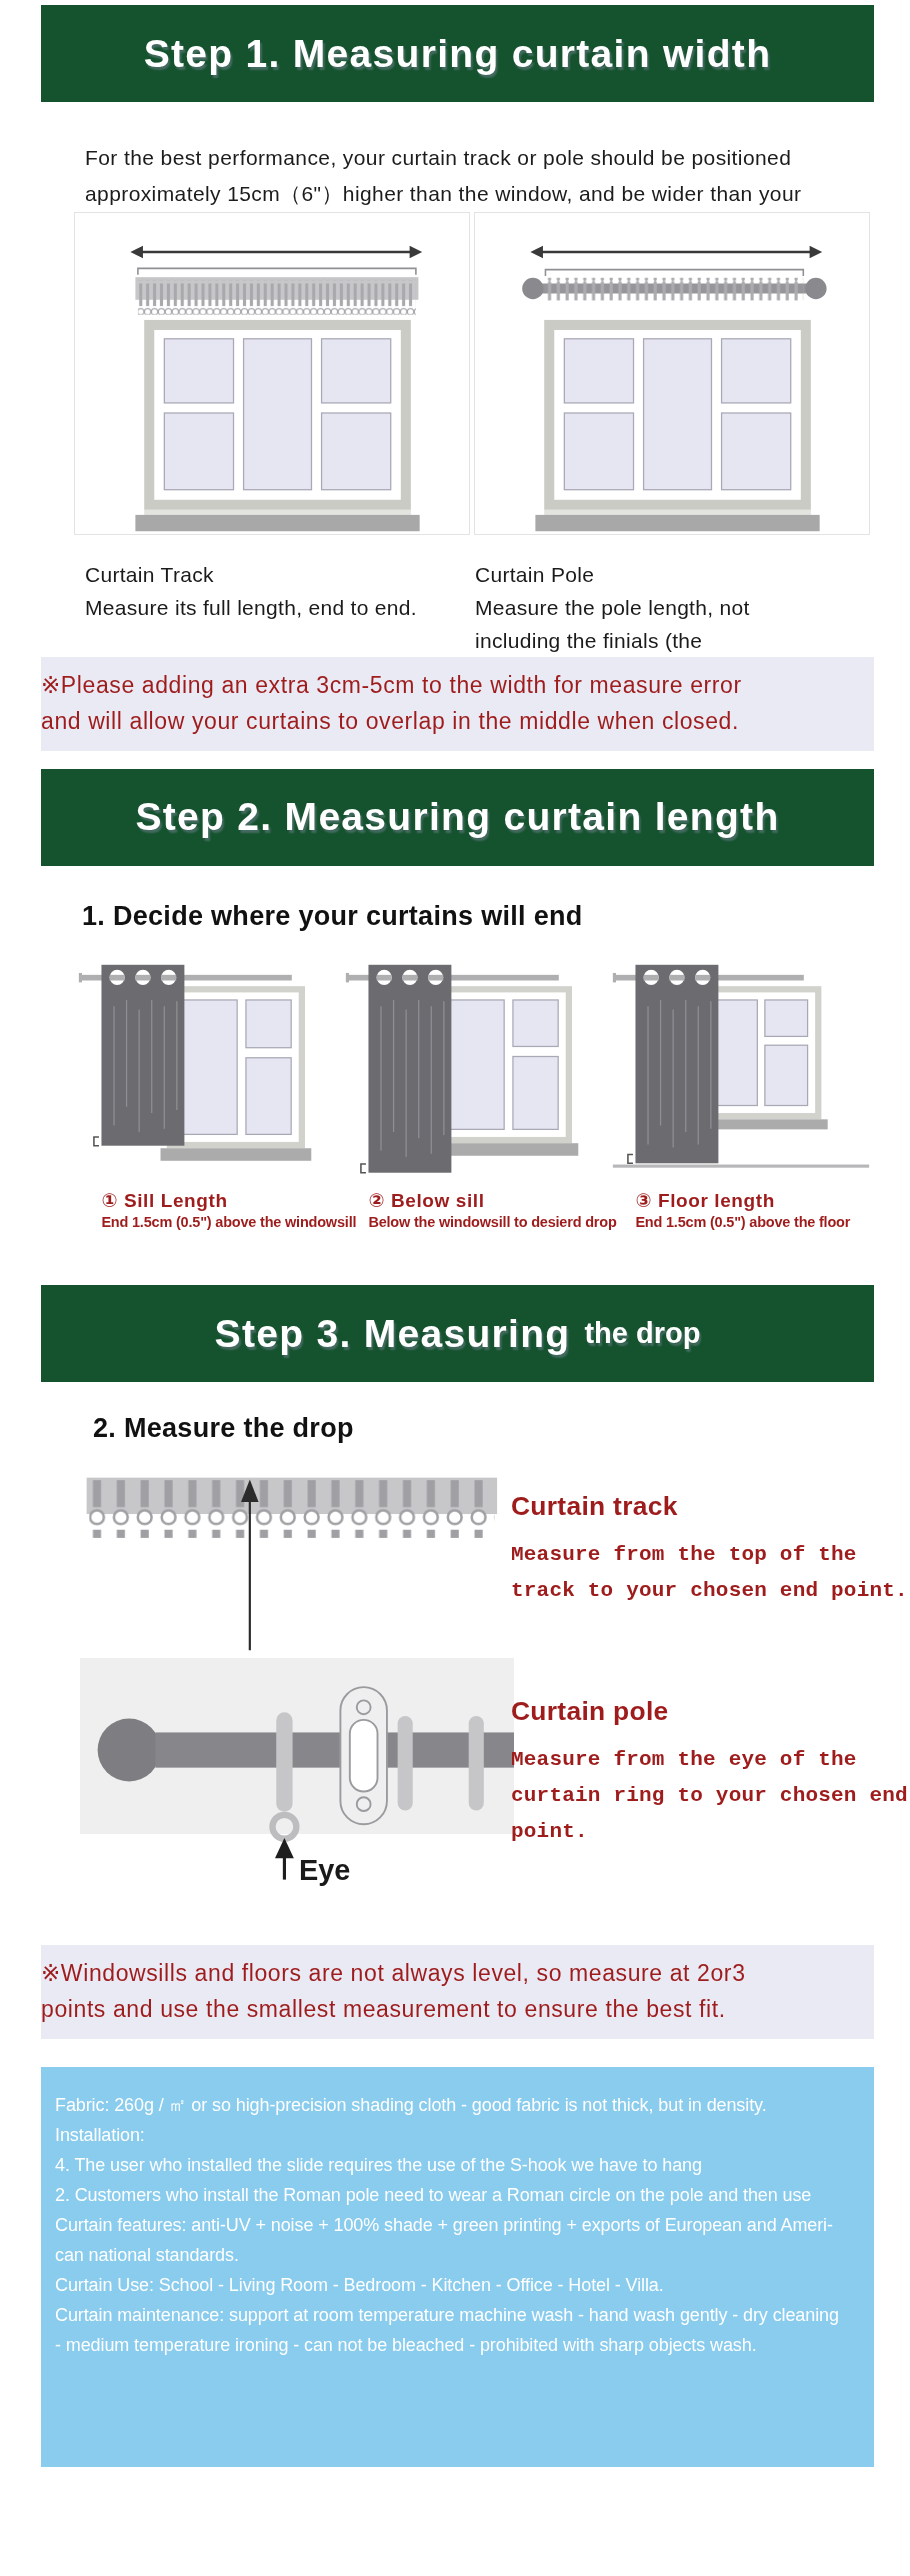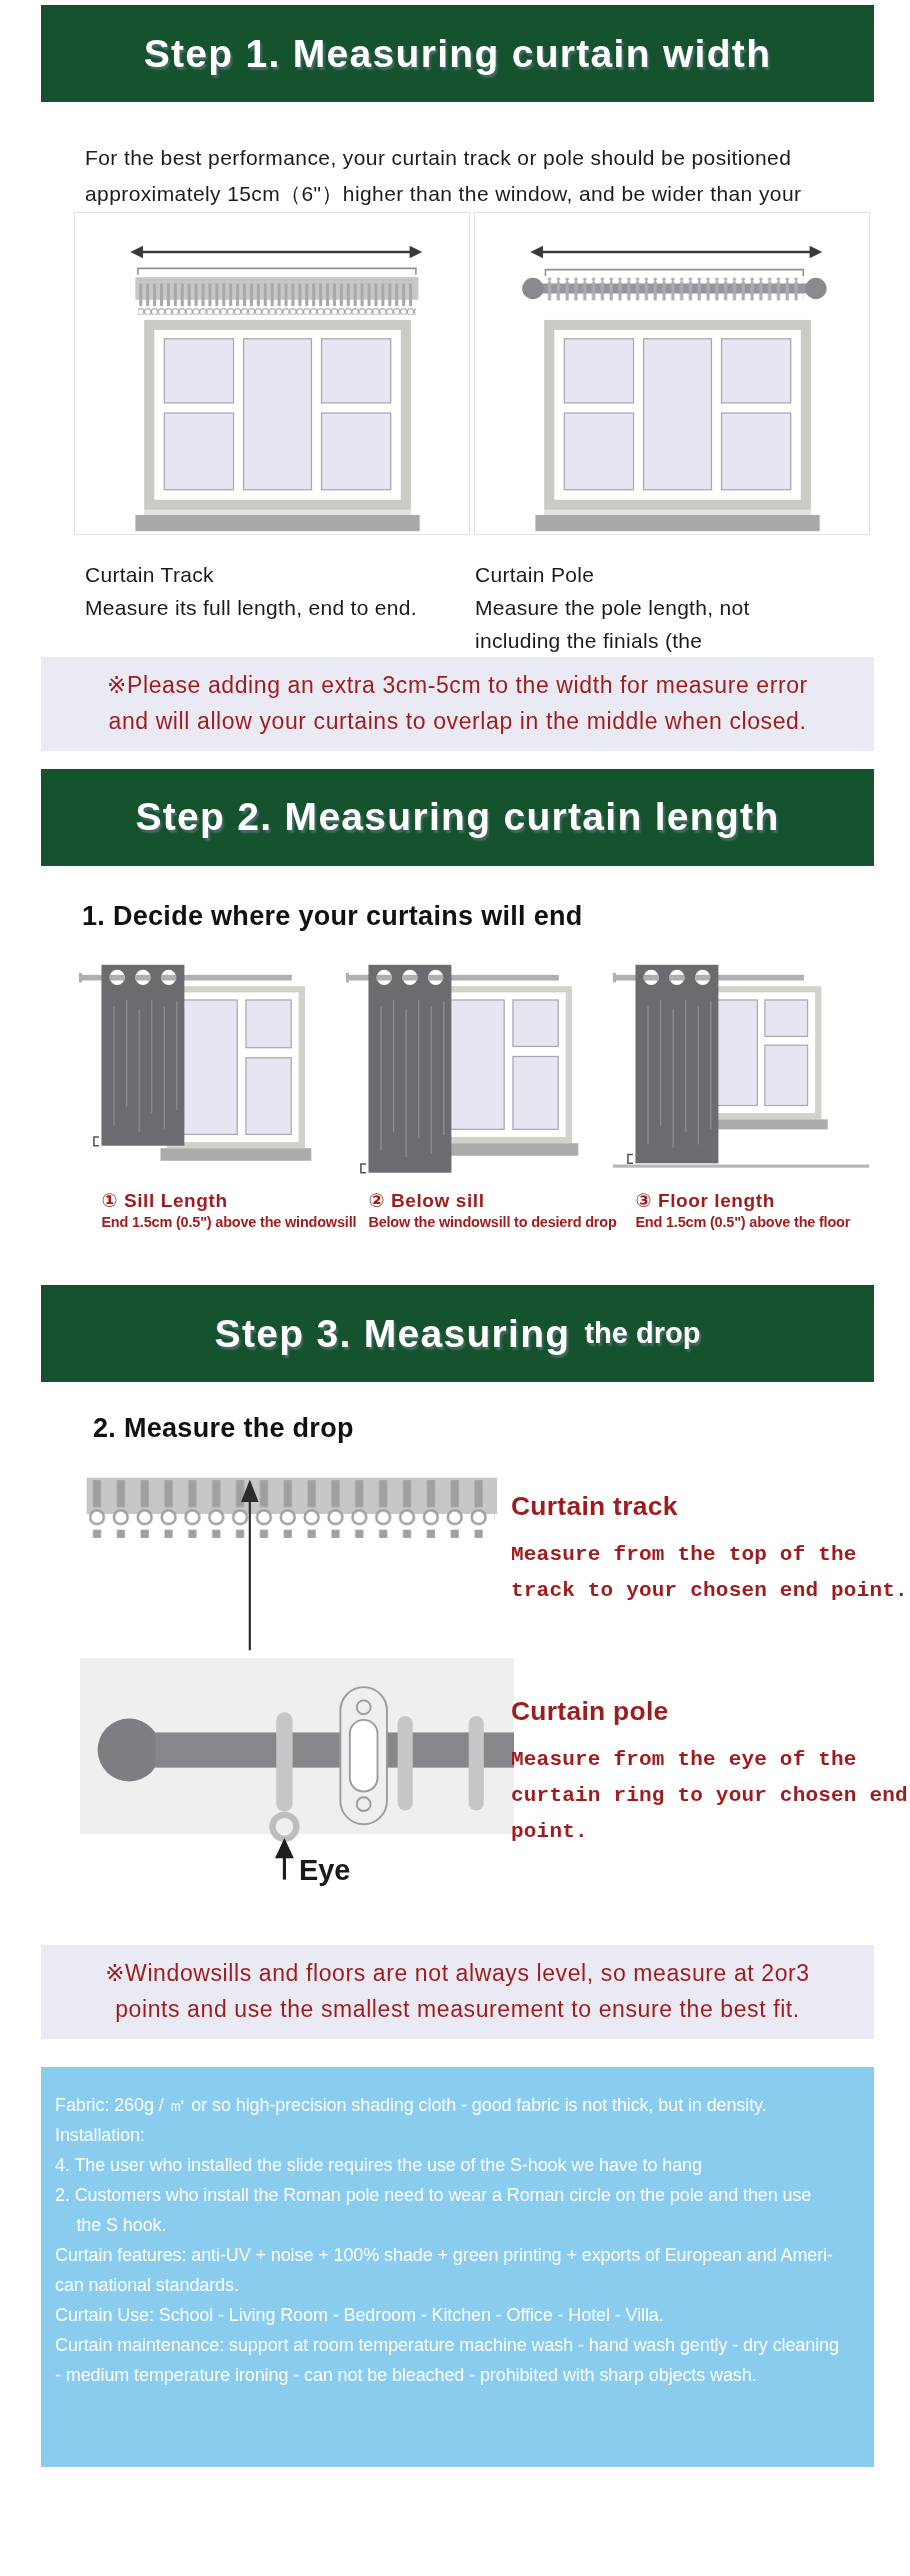--- a/index.html
+++ b/index.html
@@ -24,21 +24,21 @@
   .banner.b3 { margin-top:55px; }
   .intro { margin:38px 38px 0 85px; }
   .intro div { font-size:21px; line-height:36px; color:#1c1c1c; letter-spacing:0.4px; white-space:nowrap; }
   .diagrams-row { display:flex; margin:0 0 0 74px; gap:3.8px; }
   .diagram-box { width:396px; height:323px; background:#fff; border:0.6px solid #E3E3E3; }
   .captions { display:flex; margin:22.6px 0 0 0; padding-left:85px; }
   .cap-col1 { width:390px; }
   .cap-col2 { flex:1; }
   .captions div { font-size:21px; line-height:33px; color:#1b1b1b; letter-spacing:0.3px; white-space:nowrap; }
   .note {
-    margin:0 36px 0 41px; background:#EAEAF4; text-align:center;
+    margin:0 36px 0 41px; background:#EAEAF4; text-align:left;
     padding:10.7px 0 12px;
   }
   .note.n2 { margin-top:57px; }
   .note div { font-size:23px; line-height:36px; color:#9E1C1C; letter-spacing:0.6px; white-space:nowrap; }
   .black-heading { margin:35px 0 0 82px; font-size:27px; font-weight:bold; color:#111; height:34px; letter-spacing:0.3px; }
   .black-heading.h2 { margin:31px 0 0 93px; }
   .options-row { display:flex; margin:21.4px 0 0 75px; }
   .option { width:267px; }
   .opt-title { margin:7.5px 0 2.5px 26.4px; font-size:19px; font-weight:bold; color:#9E1C1C; letter-spacing:0.6px; white-space:nowrap; }
   .opt-desc { margin-left:26.4px; font-size:14.5px; font-weight:bold; color:#9E1C1C; letter-spacing:-0.2px; white-space:nowrap; }
@@ -331,20 +331,19 @@
 <div class="note n2">
   <div>※Windowsills and floors are not always level, so measure at 2or3</div>
   <div>points and use the smallest measurement to ensure the best fit.</div>
 </div>
 
 <div class="info">
   <div>Fabric: 260g / ㎡ or so high-precision shading cloth - good fabric is not thick, but in density.</div>
   <div>Installation:</div>
   <div>4. The user who installed the slide requires the use of the S-hook we have to hang</div>
   <div>2. Customers who install the Roman pole need to wear a Roman circle on the pole and then use</div>
-  <div class="indent">the S hook.</div>
   <div>Curtain features: anti-UV + noise + 100% shade + green printing + exports of European and Ameri-</div>
   <div>can national standards.</div>
   <div>Curtain Use: School - Living Room - Bedroom - Kitchen - Office - Hotel - Villa.</div>
   <div>Curtain maintenance: support at room temperature machine wash - hand wash gently - dry cleaning</div>
   <div>- medium temperature ironing - can not be bleached - prohibited with sharp objects wash.</div>
 </div>
 
 
 </body></html>

